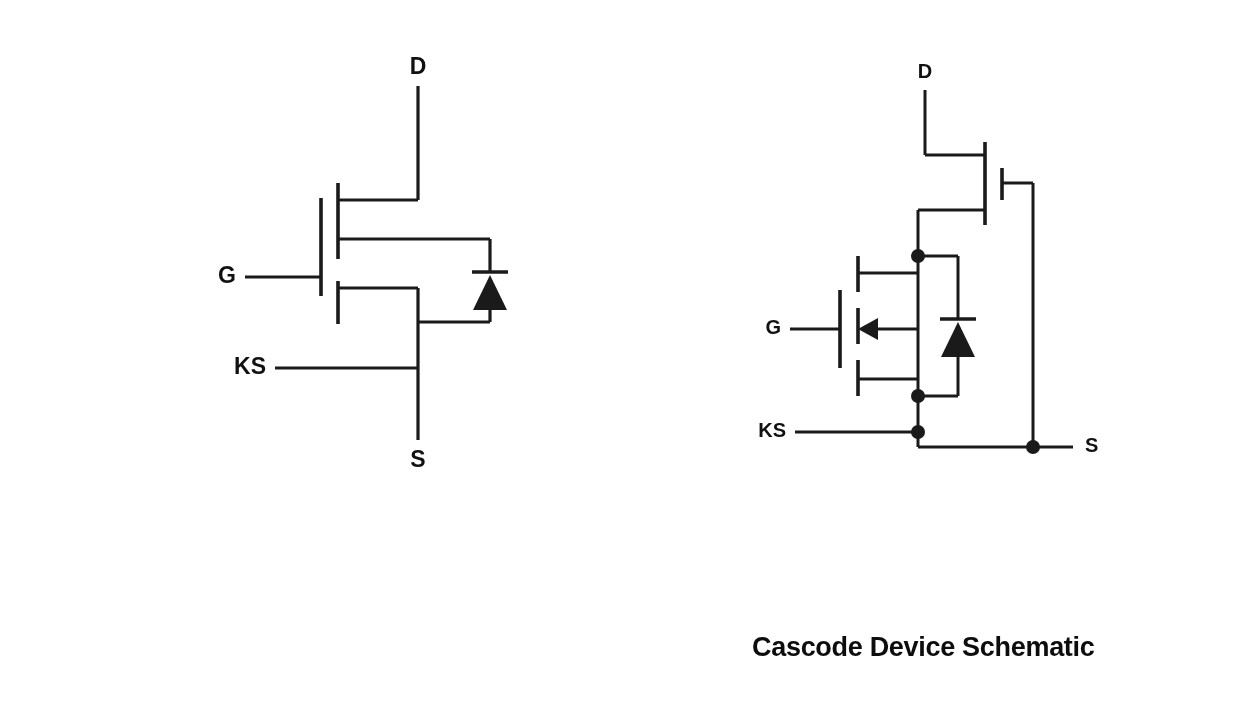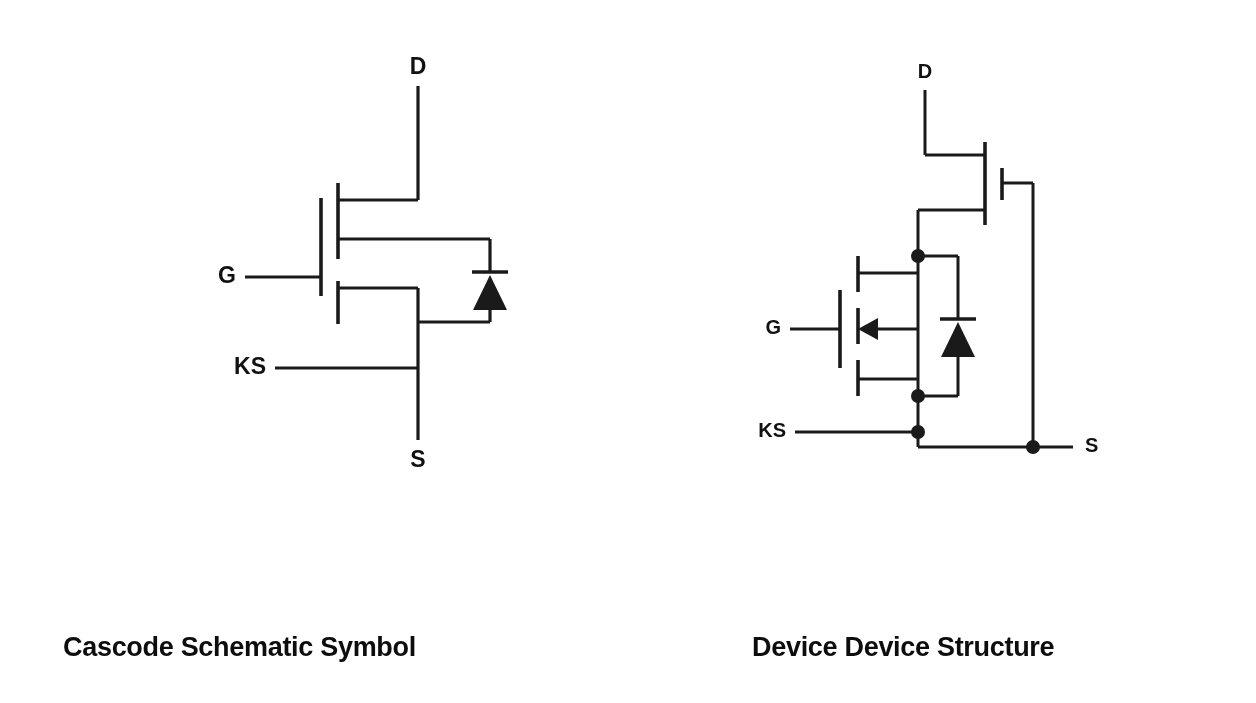--- a/index.html
+++ b/index.html
@@ -178,17 +178,16 @@
       <circle class="dot" cx="918" cy="432" r="7"></circle>
       <circle class="dot" cx="1033" cy="447" r="7"></circle>
 
       <text class="term-label-r" x="925" y="73" text-anchor="middle">D</text>
       <text class="term-label-r" x="781" y="329" text-anchor="end">G</text>
       <text class="term-label-r" x="786" y="432" text-anchor="end">KS</text>
       <text class="term-label-r" x="1085" y="447" text-anchor="start">S</text>
     </g>
   </svg>
 
-  <div class="caption" id="caption-left">Cascode Schematic Symbol</div>
 
-  <div class="caption" id="caption-right">Device Device Structure</div>
+  <div class="caption" id="caption-right">Cascode Device Schematic</div>
 
 </div>
 
 </body></html>

